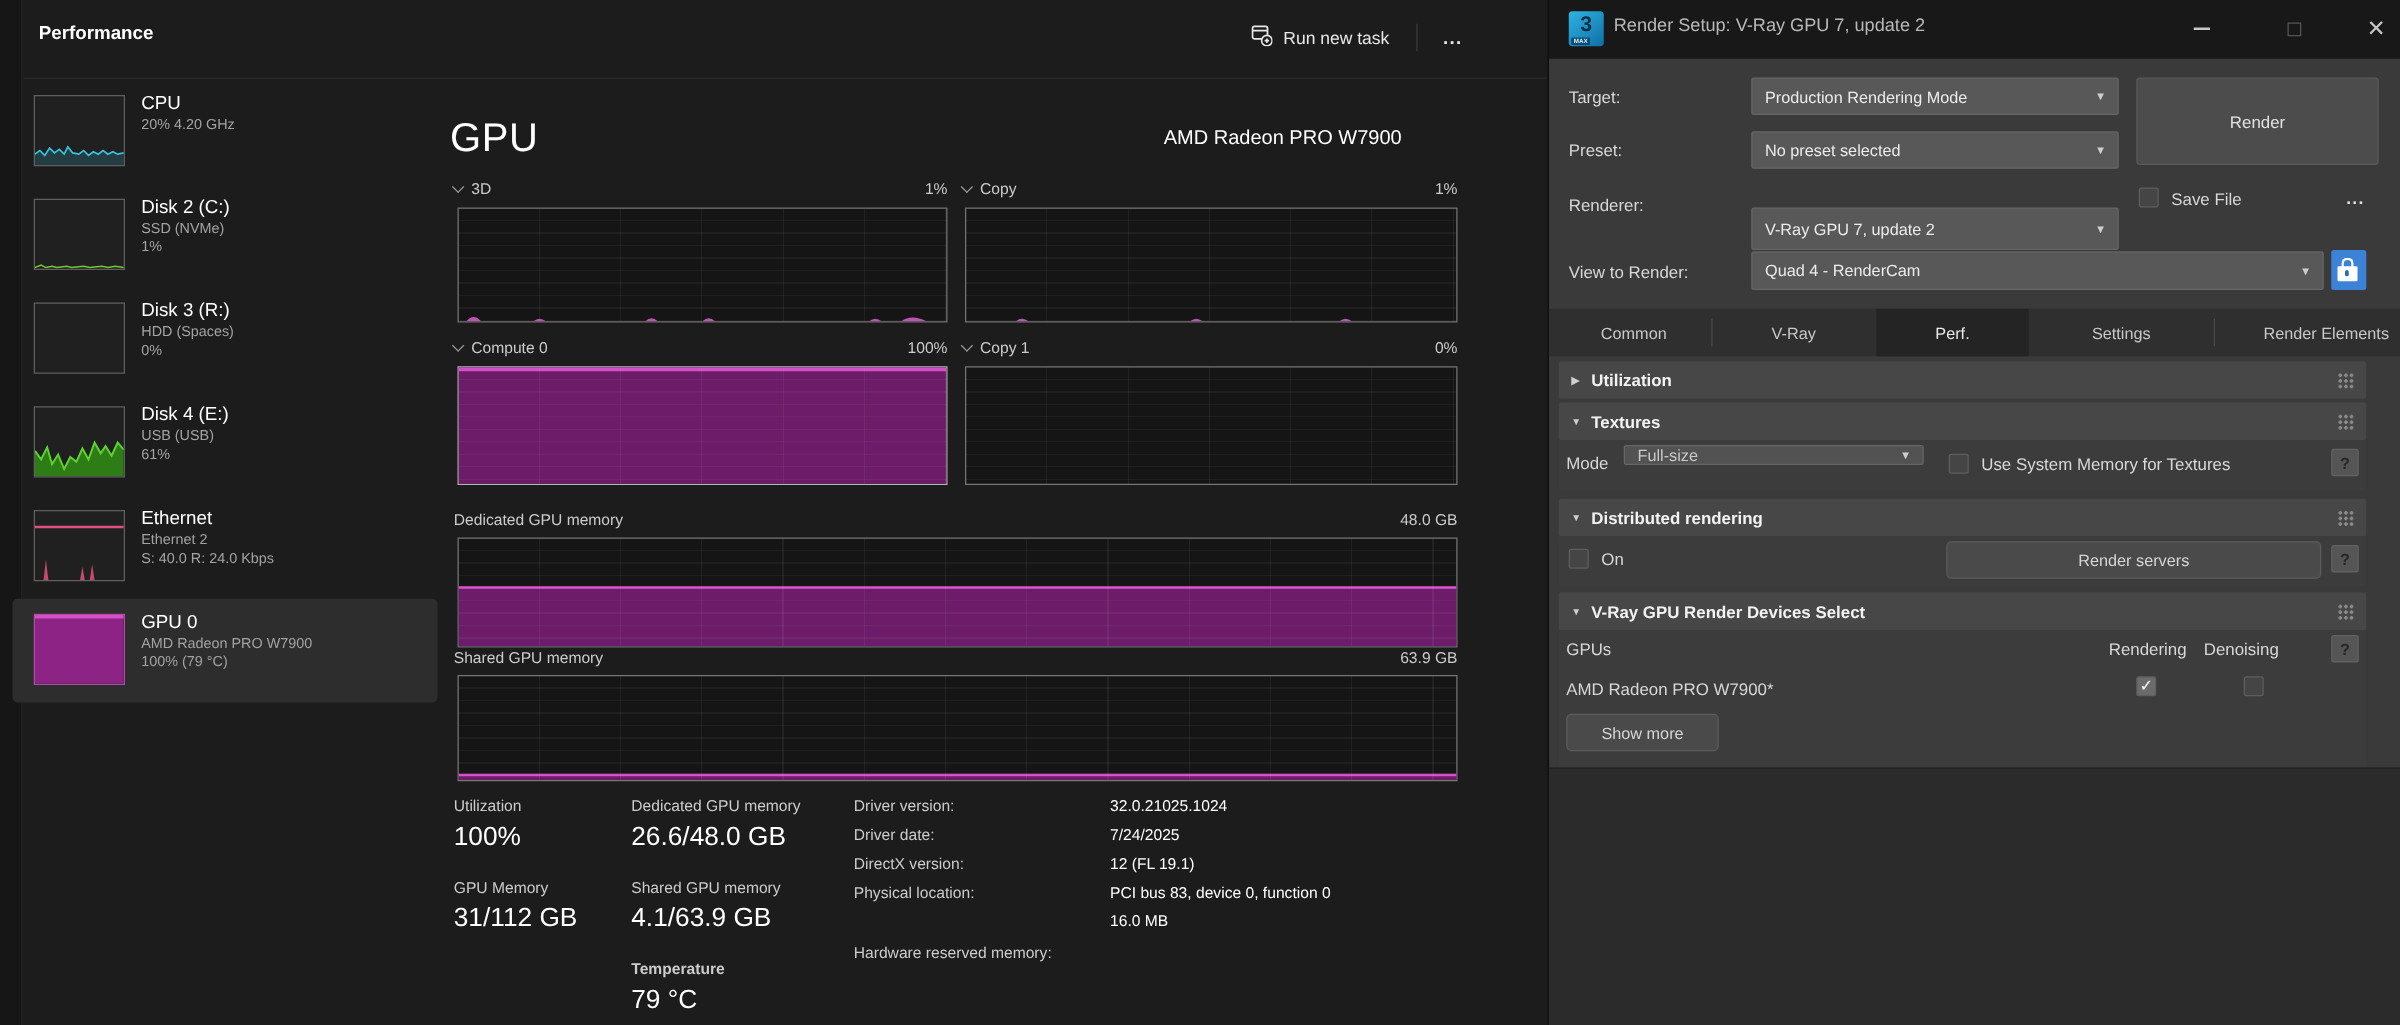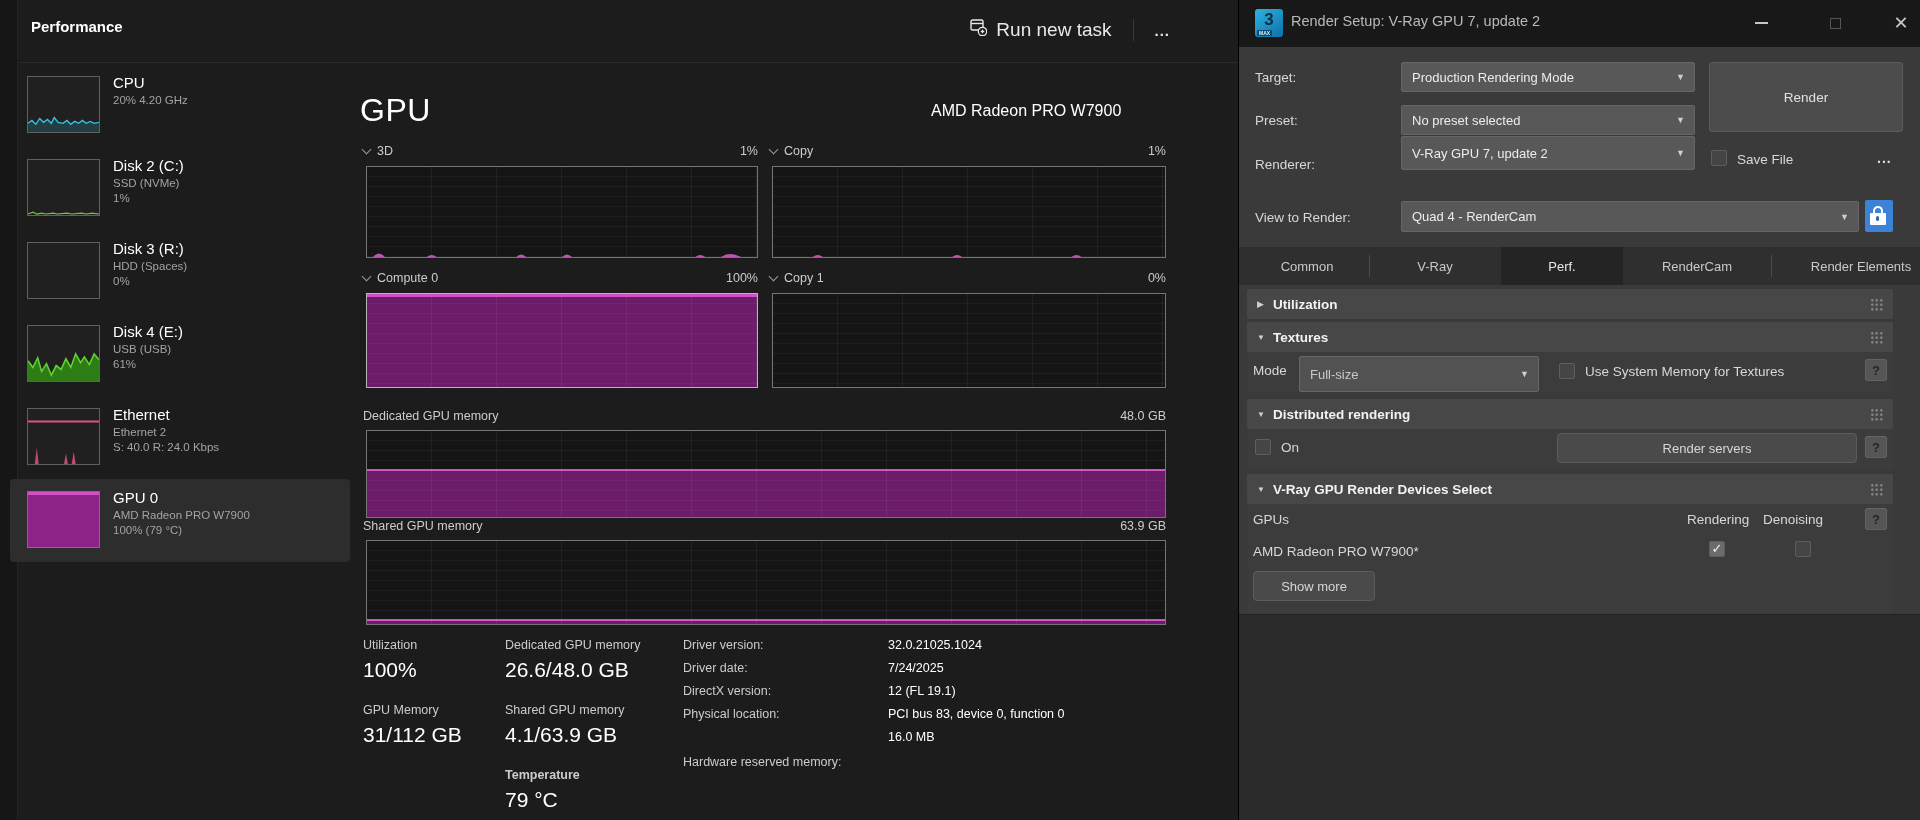--- a/index.html
+++ b/index.html
@@ -4,21 +4,21 @@
 <style>
   html,body{margin:0;padding:0;background:#000;}
   *{box-sizing:border-box;font-family:"Liberation Sans","DejaVu Sans",sans-serif;}
   .stage{position:relative;width:1920px;height:820px;overflow:hidden;background:#101010;}
 
   
   .tm{position:absolute;left:0;top:0;width:1238px;height:820px;background:#1c1c1c;}
   .tm-rail{position:absolute;left:0;top:0;width:18px;height:820px;background:#161616;border-right:1px solid #242424;}
   .tm-title{position:absolute;left:31px;top:18px;font-size:15px;font-weight:700;color:#ffffff;}
   .tm-toolbar{position:absolute;right:58px;top:12px;height:36px;display:flex;align-items:center;gap:10px;}
-  .tm-runbtn{display:flex;align-items:center;gap:9px;color:#e8e8e8;font-size:19px;padding:7px 12px;border-radius:4px;cursor:default;}
+  .tm-runbtn{display:flex;align-items:center;gap:9px;color:#e8e8e8;font-size:14px;padding:7px 12px;border-radius:4px;cursor:default;}
   .tm-vdiv{width:1px;height:22px;background:#3a3a3a;}
   .tm-more{color:#e8e8e8;font-size:15px;letter-spacing:1px;padding:4px 10px;border-radius:4px;}
   .tm-hdiv{position:absolute;left:19px;right:0;top:62px;height:1px;background:#2b2b2b;}
 
   
   .tm-side{position:absolute;left:10px;top:64px;width:340px;}
   .tm-item{position:relative;height:83px;border-radius:4px;}
   .tm-item.sel{background:#2d2d2d;}
   .thumb{position:absolute;left:17px;top:12px;width:73px;height:57px;background:#202020;border:1px solid #5f5f5f;}
   .thumb svg{position:absolute;left:0;top:0;width:100%;height:100%;}
@@ -299,21 +299,21 @@
     </div>
     <div class="rs-render">Render</div>
 
     <div class="rs-label" style="left:16px;top:113px;">Preset:</div>
     <div class="dd" style="left:162px;top:105px;width:294px;height:30px;">
       <span>No preset selected</span>
       <span class="arr">▼</span>
     </div>
 
     <div class="rs-label" style="left:16px;top:157px;">Renderer:</div>
-    <div class="dd" style="left:162px;top:136px;width:294px;height:34px;">
+    <div class="dd" style="left:162px;top:166px;width:294px;height:34px;">
       <span>V-Ray GPU 7, update 2</span>
       <span class="arr">▼</span>
     </div>
     <div class="cb" style="left:472px;top:150px;"></div>
     <div class="rs-label" style="left:498px;top:152px;">Save File</div>
     <div class="rs-dots" style="left:638px;top:150px;font-weight:700;">...</div>
 
     <div class="rs-label" style="left:16px;top:210px;">View to Render:</div>
     <div class="dd" style="left:162px;top:201px;width:458px;height:31px;">
       <span>Quad 4 - RenderCam</span>
@@ -323,39 +323,39 @@
       <span class="shackle"></span>
       <span class="bodyp"></span>
       <span class="hole"></span>
     </div>
 
     <div class="rs-tabs">
       <div class="rs-tab" style="left:8px;width:120px;">Common</div>
       <div class="tabdiv" style="left:130px;"></div>
       <div class="rs-tab" style="left:132px;width:128px;">V-Ray</div>
       <div class="rs-tab active" style="left:262px;width:122px;">Perf.</div>
-      <div class="rs-tab" style="left:386px;width:144px;">RenderCam</div>
+      <div class="rs-tab" style="left:386px;width:144px;">Settings</div>
       <div class="tabdiv" style="left:532px;"></div>
       <div class="rs-tab" style="left:534px;width:176px;">Render Elements</div>
     </div>
 
     <div class="rollout-h" style="top:289px;">
       <span class="tri">▶</span>
       <span class="rt">Utilization</span>
       <span class="grip"></span>
     </div>
 
     <div class="rollout-h" style="top:322px;">
       <span class="tri" style="font-size:8px;">▼</span>
       <span class="rt">Textures</span>
       <span class="grip"></span>
     </div>
     <div class="rollout-b" style="top:352px;height:40px;">
       <div class="rs-label" style="left:6px;top:11px;">Mode</div>
-      <div class="dd" style="left:52px;top:4px;width:240px;height:36px;background:#525252;">
+      <div class="dd" style="left:52px;top:4px;width:240px;height:16px;background:#525252;">
         <span style="color:#c9c9c9;">Full-size</span>
         <span class="arr">▼</span>
       </div>
       <div class="cb" style="left:312px;top:11px;"></div>
       <div class="rs-label" style="left:338px;top:12px;">Use System Memory for Textures</div>
       <div class="helpbtn" style="left:618px;top:7px;">?</div>
     </div>
 
     <div class="rollout-h" style="top:399px;">
       <span class="tri" style="font-size:8px;">▼</span>

